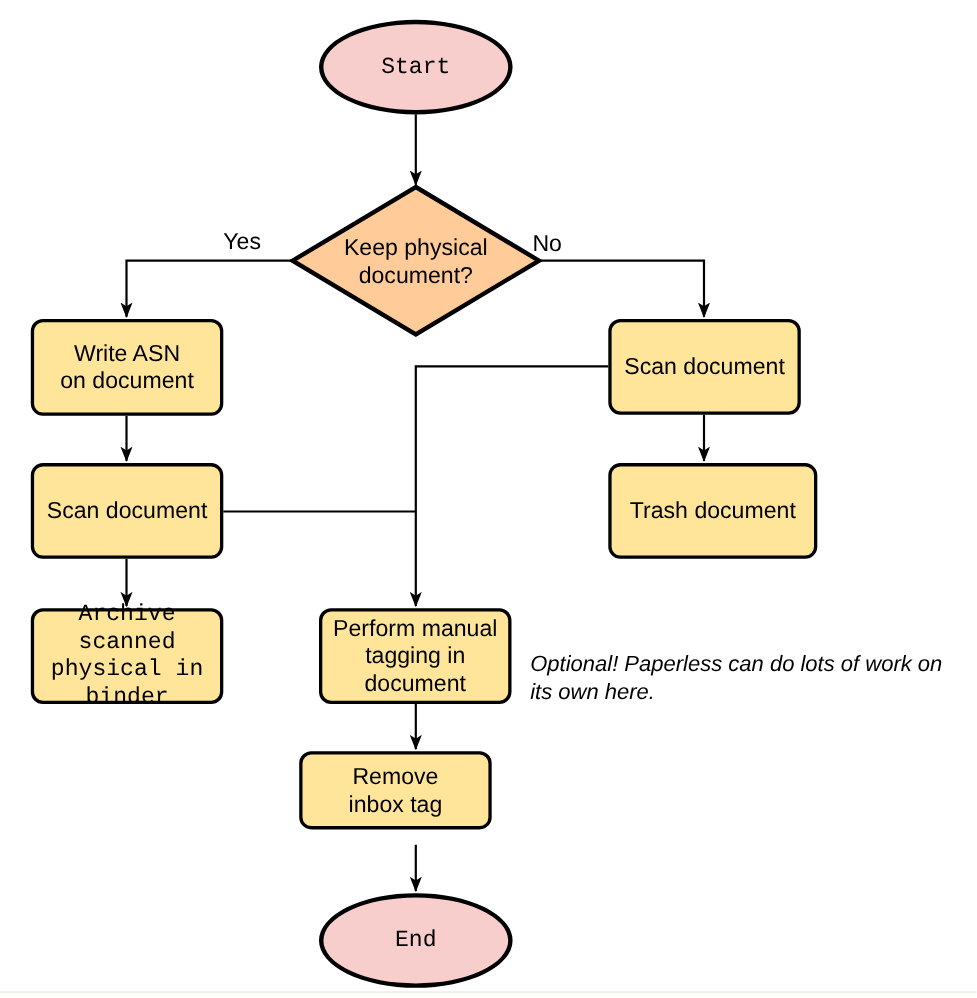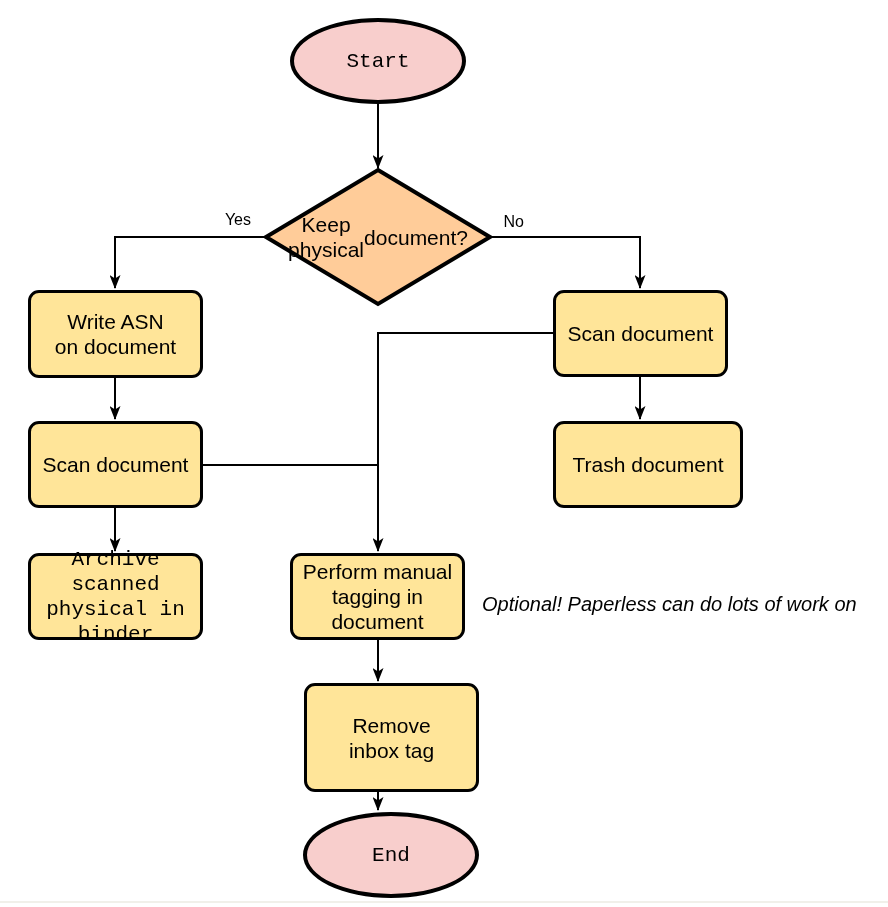--- a/index.html
+++ b/index.html
@@ -54,33 +54,33 @@
   }
   .terminal {
     background: var(--terminal-fill, #F8CECC);
     border: 4px solid var(--stroke, #000000);
     border-radius: 50%;
     font-family: Liberation Mono, monospace;
   }
   .decision-label {
     position: absolute;
     display: flex;
-    flex-direction: row;
+    flex-direction: column;
     align-items: center;
-    justify-content: center;
+    justify-content: flex-end;
     text-align: center;
     font-size: 21px;
     line-height: 25px;
   }
   .decision-label .line { display: block; }
   .edge-label {
     position: absolute;
-    font-size: 16px;
+    font-size: 21px;
     line-height: 24px;
-    text-align: right;
+    text-align: left;
   }
   .note {
     position: absolute;
     font-style: italic;
     font-size: 20px;
     line-height: 25px;
   }
   .note .line { display: block; }
   .bottom-rule {
     position: absolute;
@@ -154,26 +154,27 @@
   </div>
 
   <div class="node process" style="left:290px; top:553px; width:175px; height:87px;">
     <span class="line">Perform manual</span>
     <span class="line">tagging in</span>
     <span class="line">document</span>
   </div>
 
   <div class="note" style="left:482px; top:592px; width:402px;">
     <span class="line">Optional! Paperless can do lots of work on</span>
+    <span class="line">its own here.</span>
   </div>
 
-  <div class="node process" style="left:304px; top:683px; width:175px; height:109px;">
+  <div class="node process" style="left:272px; top:683px; width:175px; height:71px;">
     <span class="line">Remove</span>
     <span class="line">inbox tag</span>
   </div>
 
-  <div class="node terminal" style="left:303px; top:812px; width:176px; height:86px;text-align:center;">
+  <div class="node terminal" style="left:290px; top:812px; width:176px; height:86px;text-align:center;">
     <span class="line">End</span>
   </div>
 
   <div class="bottom-rule"></div>
 
 </div>
 
 </body></html>

